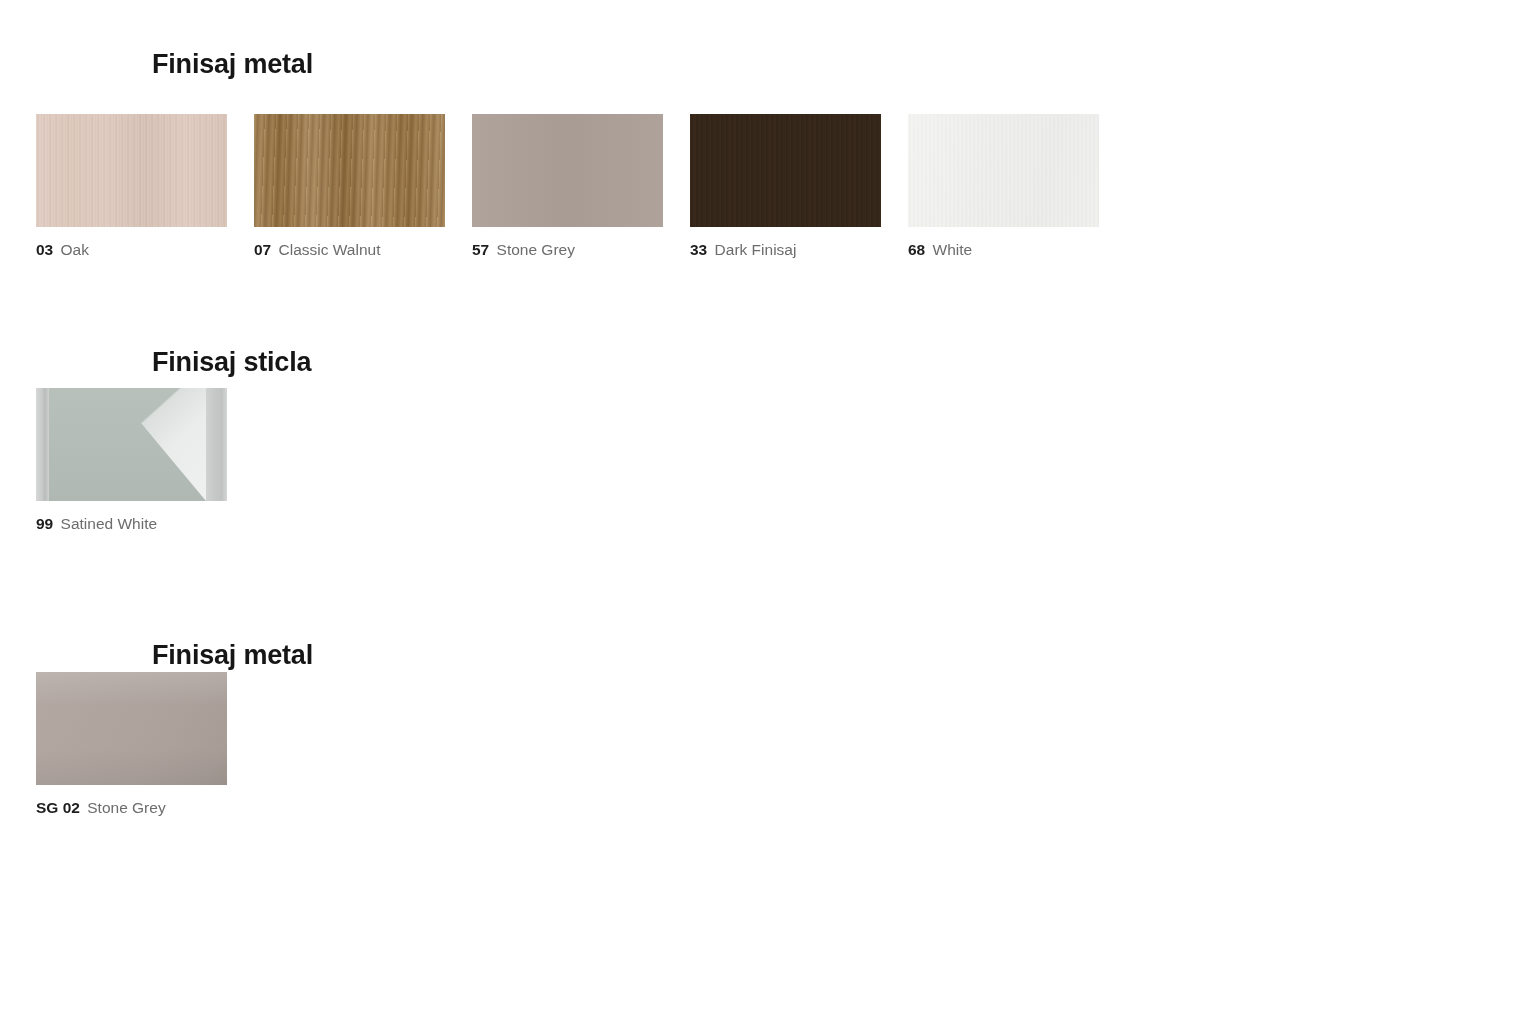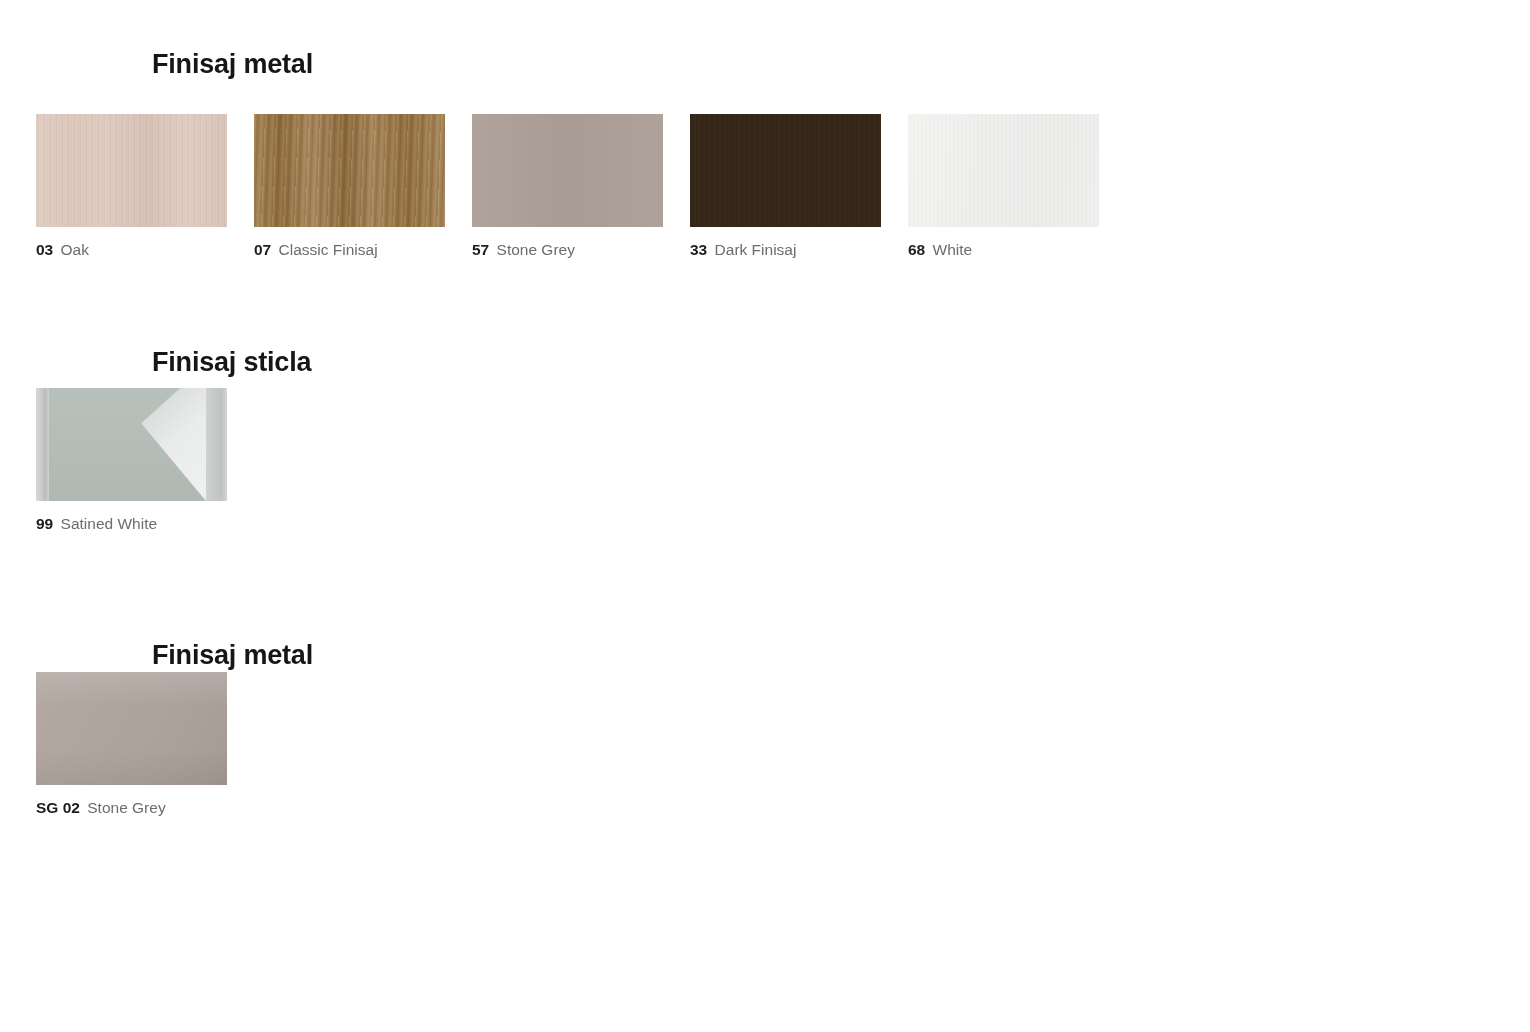--- a/index.html
+++ b/index.html
@@ -266,21 +266,21 @@
       <div class="swatch-label">
         <span class="code">03 </span><span class="name">Oak</span>
       </div>
     </div>
 
     <div class="swatch-cell">
       <div class="swatch-chip chip-walnut">
         <div class="grain"></div>
       </div>
       <div class="swatch-label">
-        <span class="code">07 </span><span class="name">Classic Finisaj</span>
+        <span class="code">07 </span><span class="name">Classic Walnut</span>
       </div>
     </div>
 
     <div class="swatch-cell">
       <div class="swatch-chip chip-stonegrey">
         <div class="grain"></div>
       </div>
       <div class="swatch-label">
         <span class="code">57 </span><span class="name">Stone Grey</span>
       </div>

